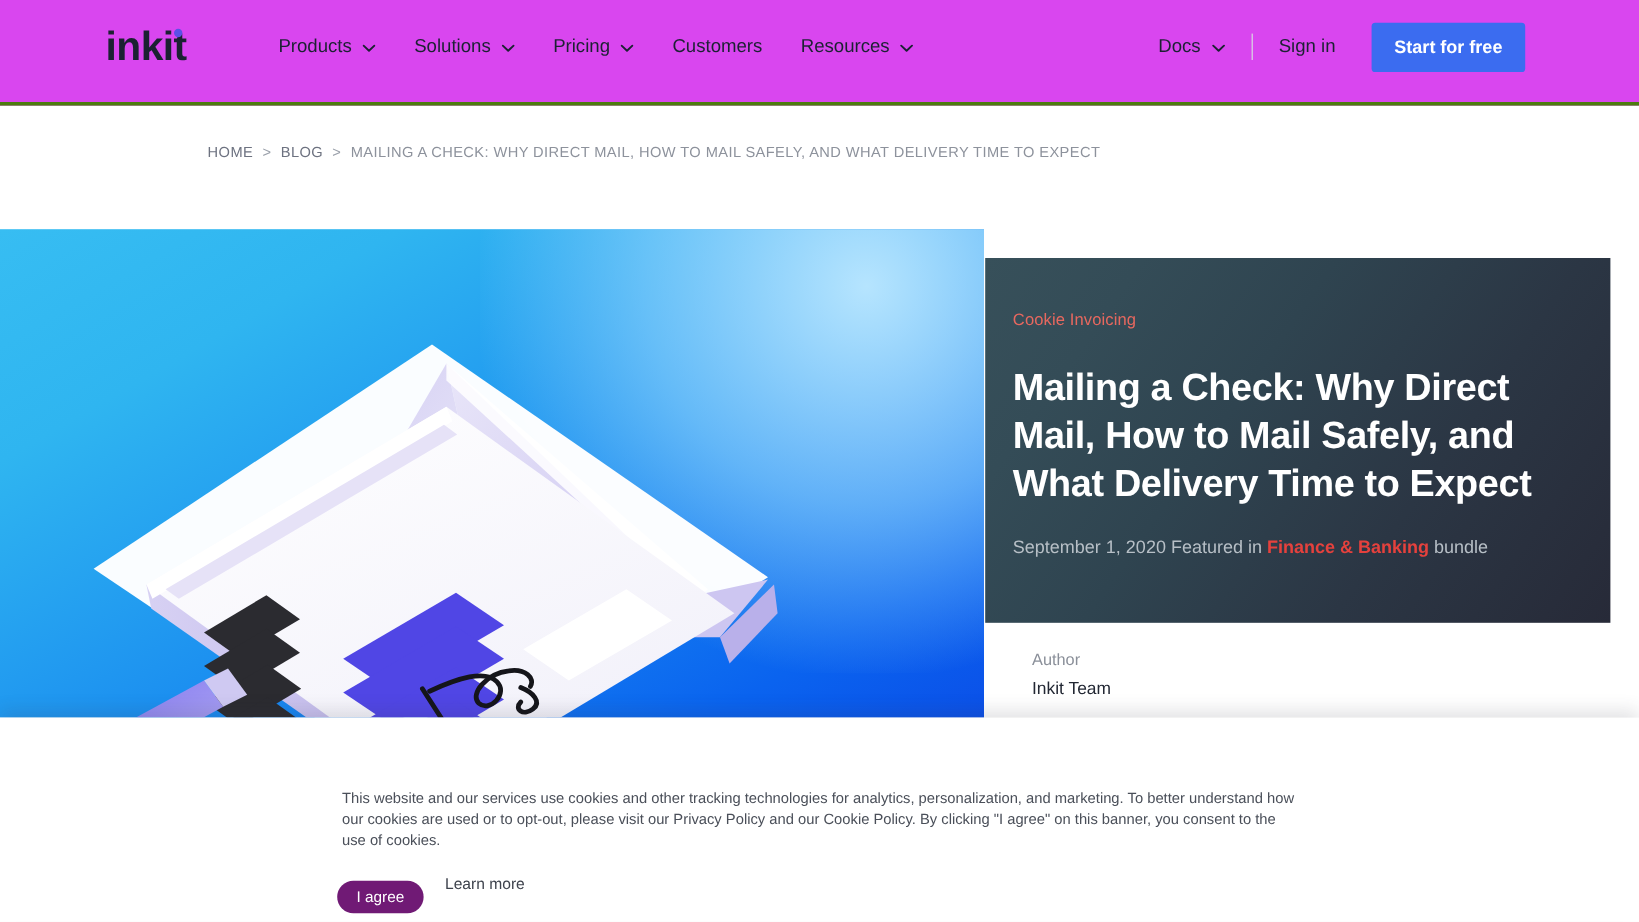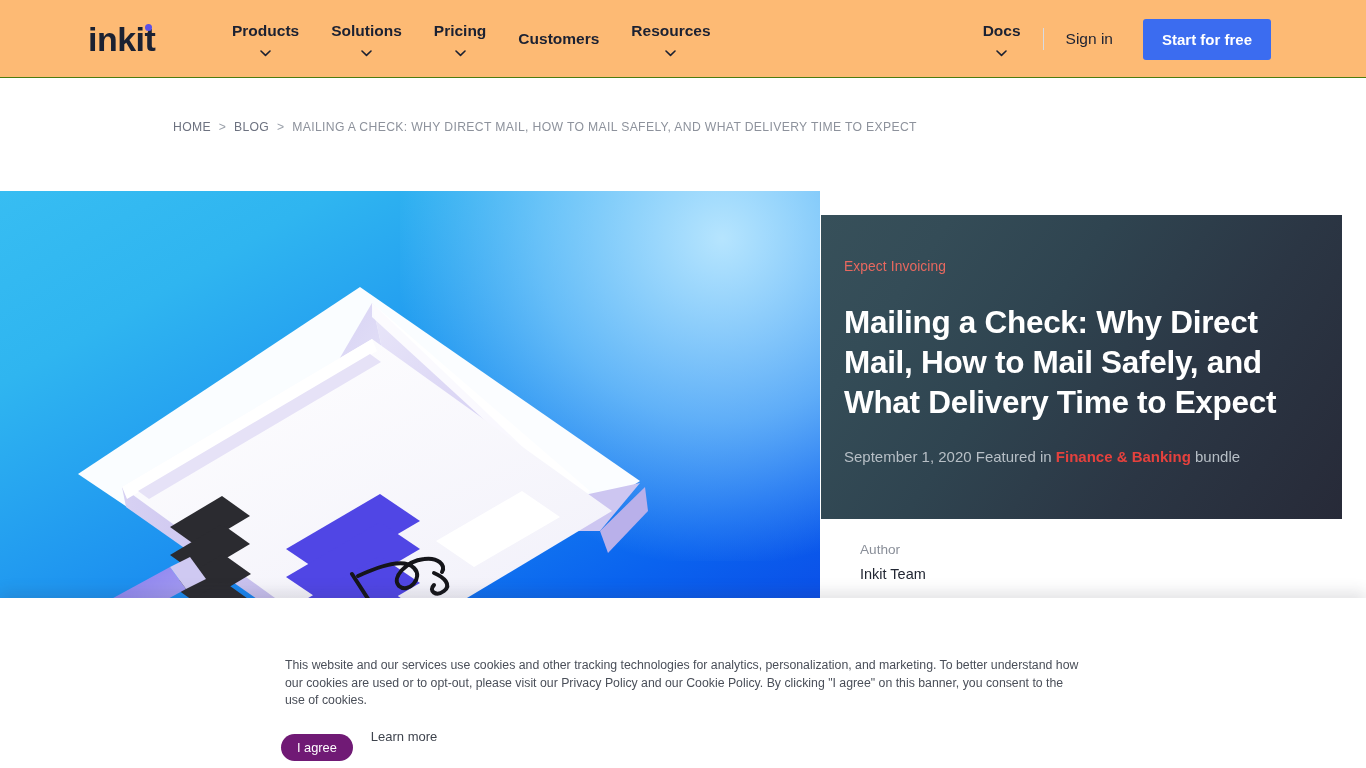--- a/index.html
+++ b/index.html
@@ -6,43 +6,43 @@
   html, body {
     width: 1366px; height: 768px;
     background: #ffffff;
     font-family: "Liberation Sans", sans-serif;
     overflow: hidden;
   }
 
   
   .header {
     position: absolute; top: 0; left: 0;
-    width: 1366px; height: 78px;
-    background: #fdba74;
-    border-bottom: 1px solid #4d7c0f;
+    width: 1366px; height: 88px;
+    background: #d946ef;
+    border-bottom: 3px solid #4d7c0f;
     display: flex; align-items: center;
   }
   .logo {
     position: absolute; left: 88px; top: 20px;
     font-size: 34px; font-weight: 700;
     color: #1b2132; letter-spacing: -0.5px;
     line-height: 38px;
   }
   .logo-dot {
     position: absolute; width: 7px; height: 7px; border-radius: 50%;
     background: #5b50e6; left: 57px; top: 4px;
   }
   .nav-main {
     position: absolute; left: 232px; top: 0; height: 78px;
     display: flex; align-items: center; gap: 32px;
   }
   .nav-item {
     display: flex; align-items: center; gap: 9px;
-    font-size: 15.5px; color: #1b2132; font-weight: 700;
-    cursor: pointer; white-space: nowrap; flex-direction: column;
+    font-size: 15.5px; color: #1b2132; font-weight: 400;
+    cursor: pointer; white-space: nowrap;
   }
   .caret {
     width: 11px; height: 7px; display: inline-block; position: relative; top: 1px;
   }
   .caret svg { display: block; }
   .nav-right {
     position: absolute; right: 95px; top: 0; height: 78px;
     display: flex; align-items: center; gap: 0px;
   }
   .nav-divider {
@@ -277,21 +277,21 @@
 
     <g fill="none" stroke="#15151a" stroke-width="4" stroke-linecap="round">
       <path d="M352 383 L372 414"></path>
       <path d="M358 385 C382 374 404 367 414 377 C424 387 408 403 399 395 C391 387 406 370 424 368 C438 366 446 374 442 381"></path>
       <path d="M434 382 C444 386 452 394 444 400 C436 406 428 400 434 394"></path>
     </g>
   </svg>
 </div>
 
 <div class="article-card">
-  <div class="category">Expect Invoicing</div>
+  <div class="category">Cookie Invoicing</div>
   <h1 class="article-title">Mailing a Check: Why Direct Mail, How to Mail Safely, and What Delivery Time to Expect</h1>
   <div class="article-meta">
     <span>September 1, 2020</span>
     <span>Featured in</span>
     <span class="bundle-link">Finance &amp; Banking</span>
     <span>bundle</span>
   </div>
 </div>
 
 <div class="author-block">

